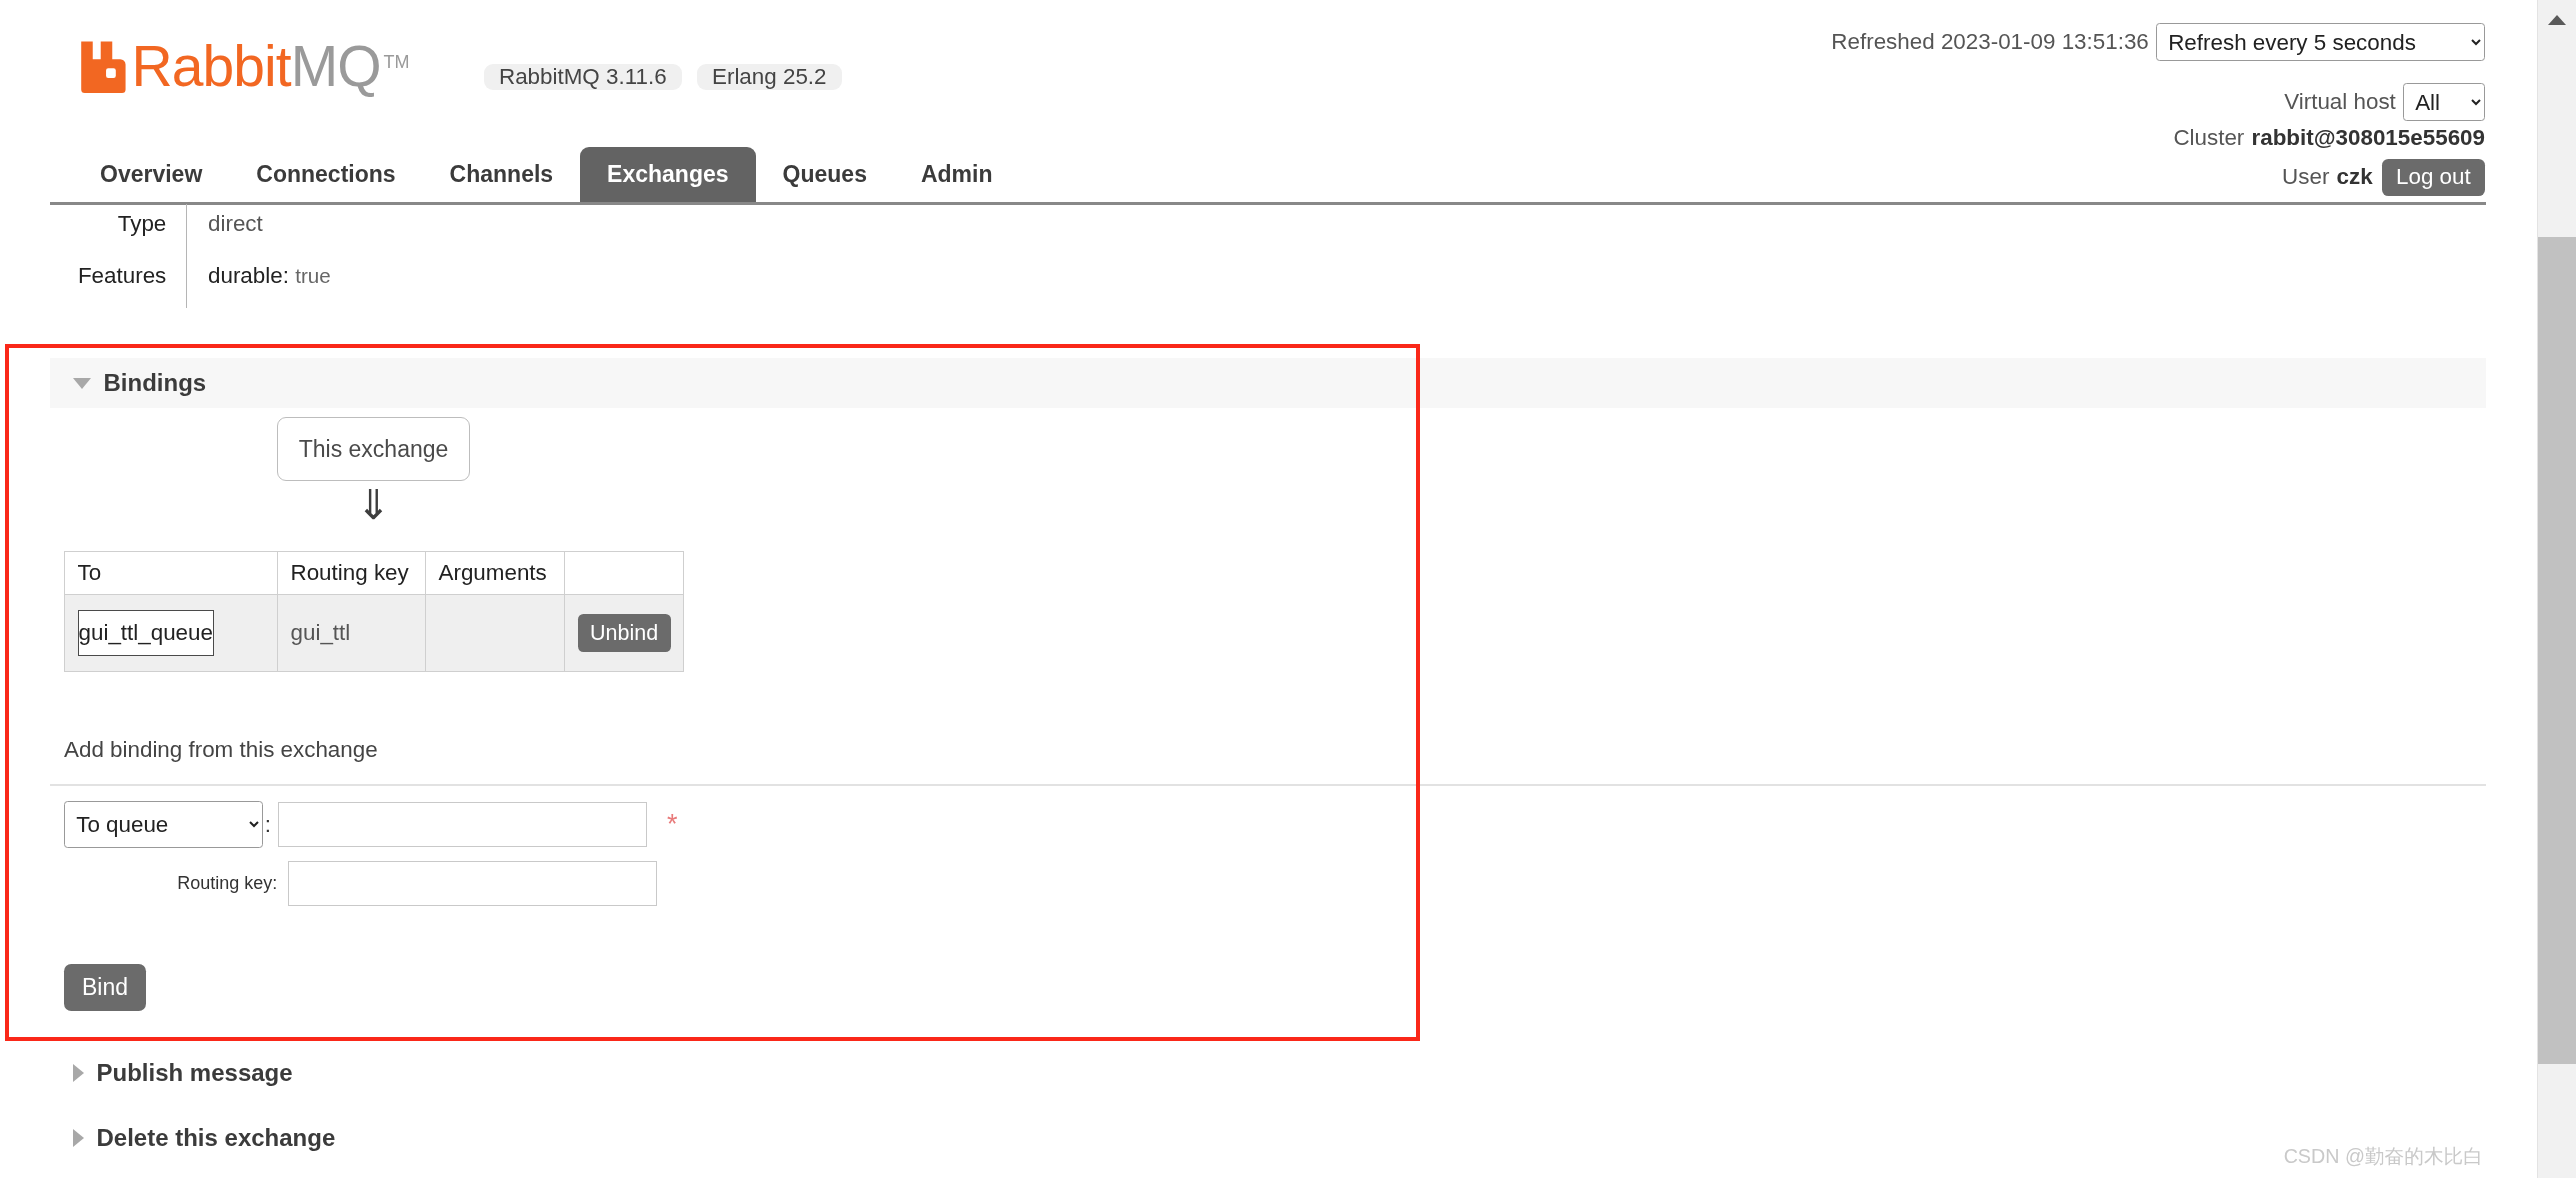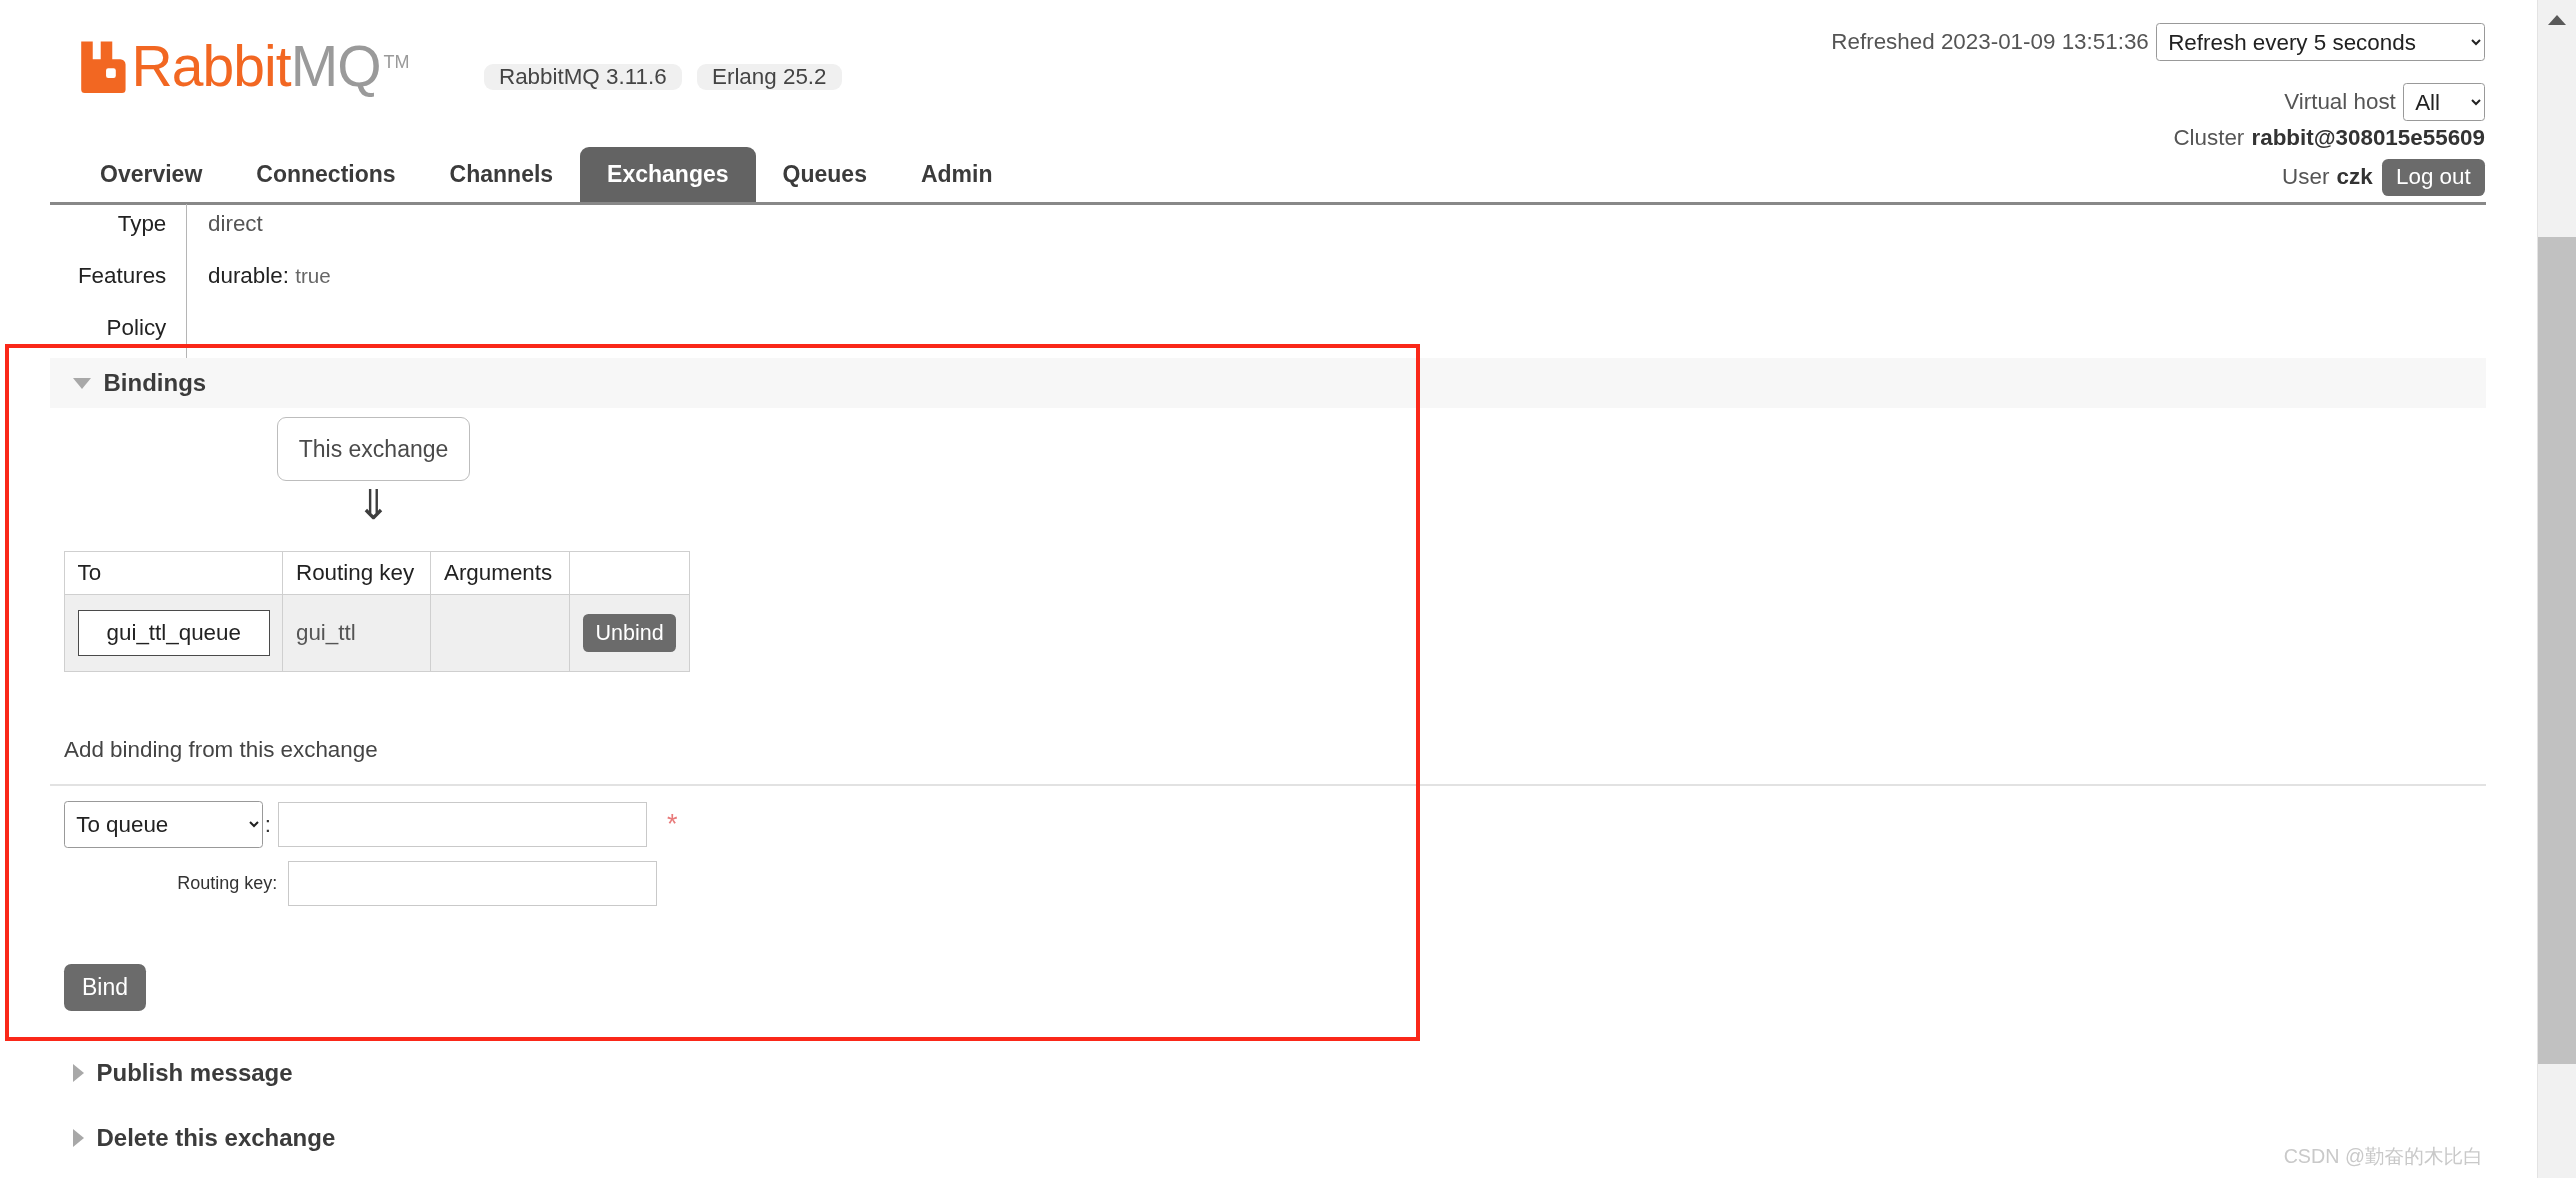--- a/index.html
+++ b/index.html
@@ -193,21 +193,21 @@
     height: 77px;
   }
   .col-to  { width: 213px; }
   .col-rk  { width: 148px; }
   .col-arg { width: 139px; }
   .col-act { width: 111px; }
   .queue-chip {
     display: inline-block;
     background: #ffffff;
     border: 1.8px solid #4a4a4a;
-    padding: 9px 28px;
+    padding: 9px 0;
     color: #222;
     font-size: 22.4px;
   }
   .unbind-btn {
     background: #6b6b6b; color: #ffffff;
     border: none; border-radius: 5.4px;
     font-family: "Liberation Sans", sans-serif;
     font-size: 21.5px;
     padding: 6.3px 12.5px;
     cursor: pointer;
@@ -374,24 +374,20 @@
       <div class="det-row">
         <div class="det-key">Type</div>
         <div class="det-val">direct</div>
       </div>
       <div class="det-row">
         <div class="det-key">Features</div>
         <div class="det-val">
           <b>durable:</b>
           <span class="det-sub">true</span>
         </div>
-      </div>
-      <div class="det-row">
-        <div class="det-key">Policy</div>
-        <div class="det-val"></div>
       </div>
     </div>
 
     <div id="bindings-header">
       <span class="tri"></span>
       <span class="sec-title">Bindings</span>
     </div>
 
     <div id="this-exchange">This exchange</div>
     <div id="down-arrow">⇓</div>

